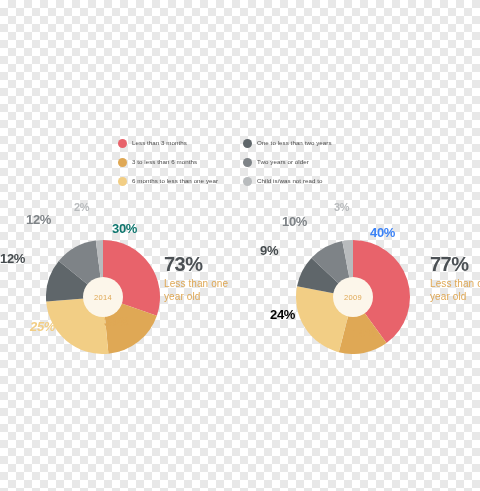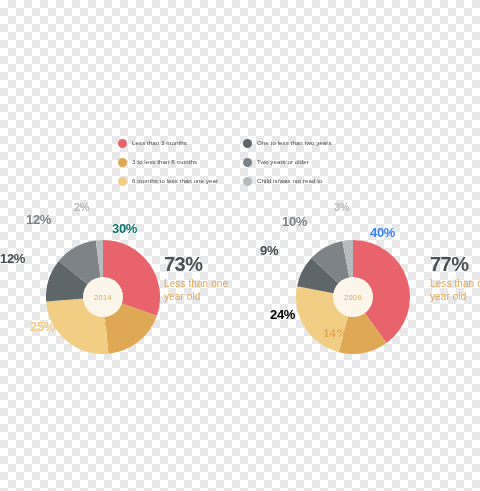--- a/index.html
+++ b/index.html
@@ -105,28 +105,28 @@
     font-size: 13px;
     font-weight: bold;
     letter-spacing: -0.3px;
     white-space: nowrap;
     line-height: 1;
   }
 
   
   .left .pct-0 { left: 110px; top: 22px;  color: #0f766e; } 
   .left .pct-1 { left: 102px; top: 115px; color: #dfa855; } 
-  .left .pct-2 { left: 28px;  top: 120px; color: #f2ce85; } 
+  .left .pct-2 { left: 28px;  top: 120px; color: #f2ce85; font-style: italic; } 
   .left .pct-3 { left: -2px;  top: 52px;  color: #454b4e; } 
   .left .pct-4 { left: 24px;  top: 13px;  color: #7e8387; } 
   .left .pct-5 { left: 72px;  top: 2px;   color: #b8bbbd; font-size: 11px; } 
 
   
   .right .pct-0 { left: 118px; top: 26px;  color: #3b82f6; } 
-  .right .pct-1 { left: 71px;  top: 126px; color: #dfa855; font-family: Liberation Serif, serif; } 
+  .right .pct-1 { left: 100px;  top: 126px; color: #dfa855; font-family: Liberation Serif, serif; } 
   .right .pct-2 { left: 18px;  top: 108px; color: #000000; } 
   .right .pct-3 { left: 8px;   top: 44px;  color: #454b4e; } 
   .right .pct-4 { left: 30px;  top: 15px;  color: #7e8387; } 
   .right .pct-5 { left: 82px;  top: 2px;   color: #b8bbbd; font-size: 11px; } 
 
   
   .summary {
     position: absolute;
     top: 54px;
     width: 80px;

